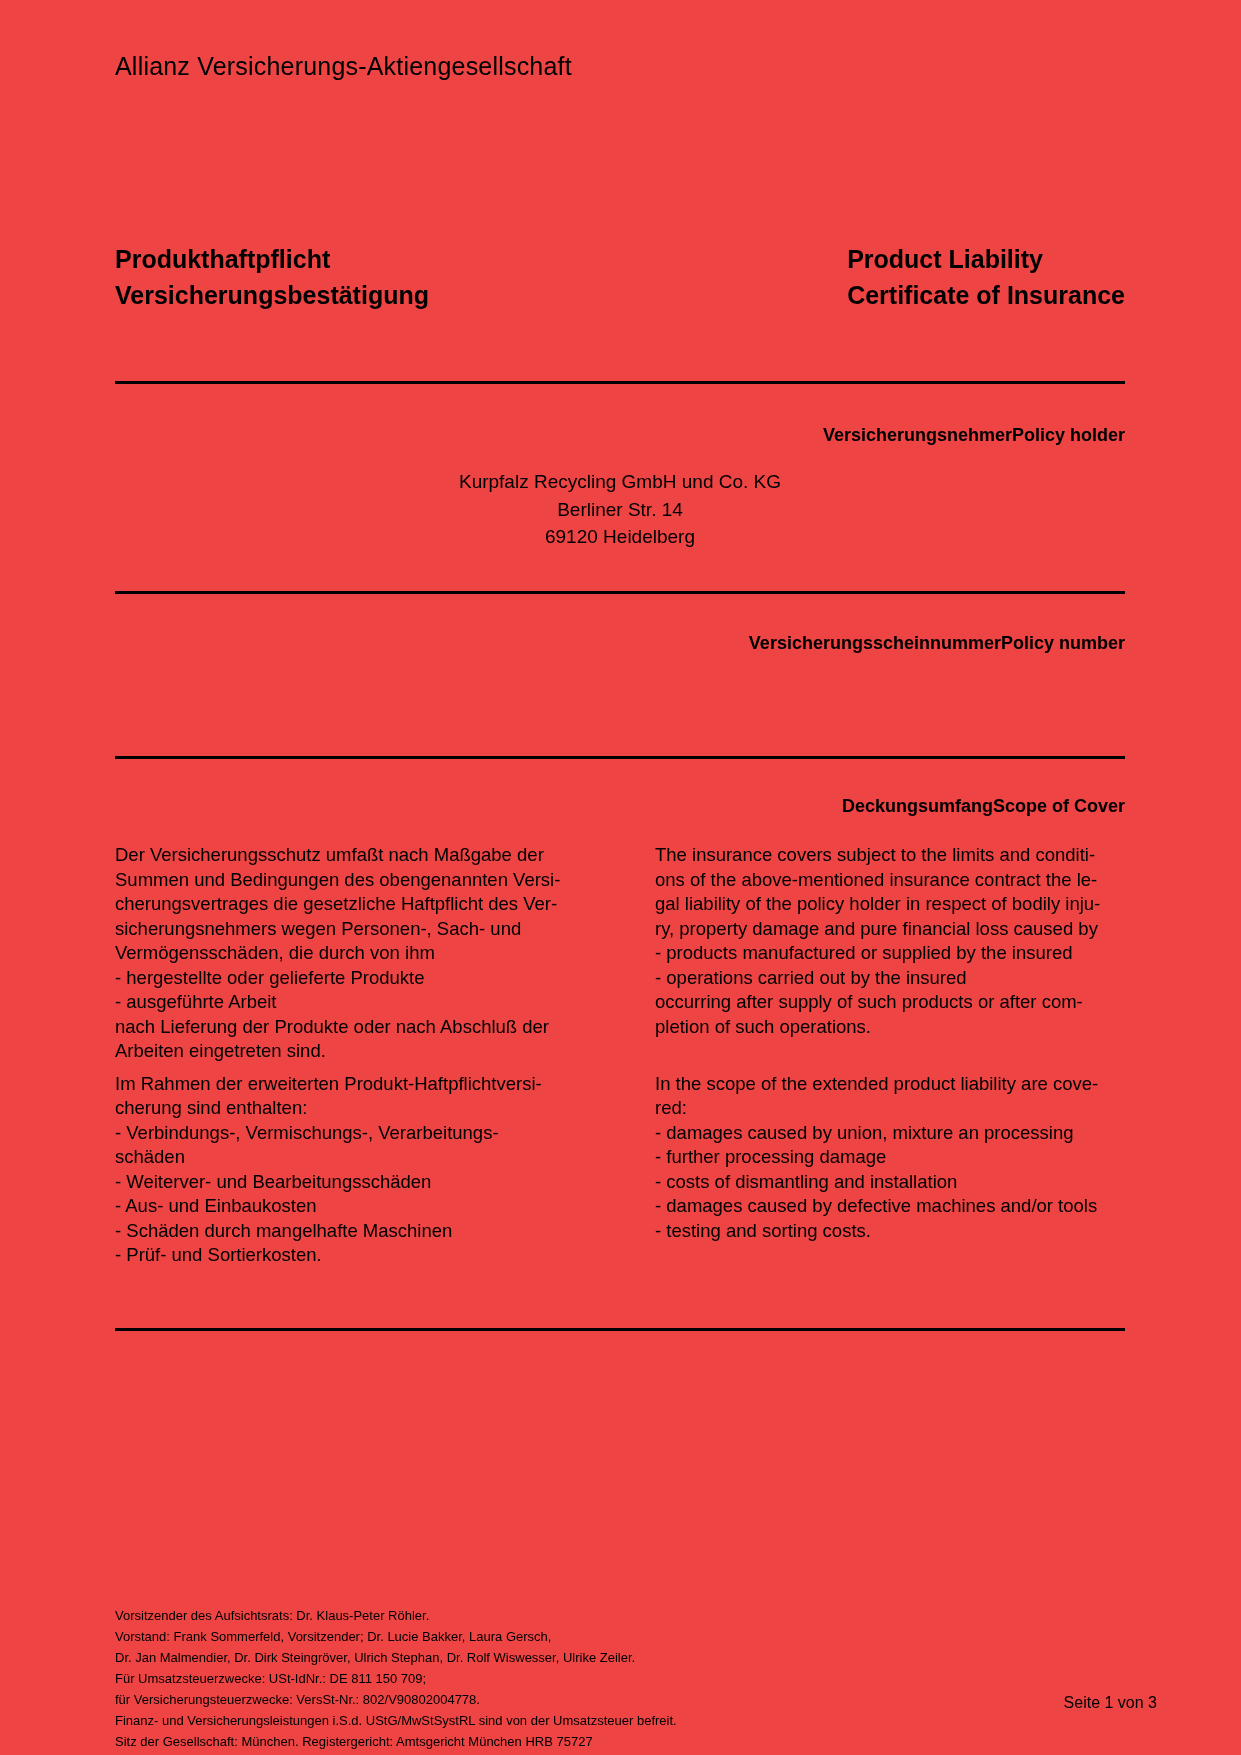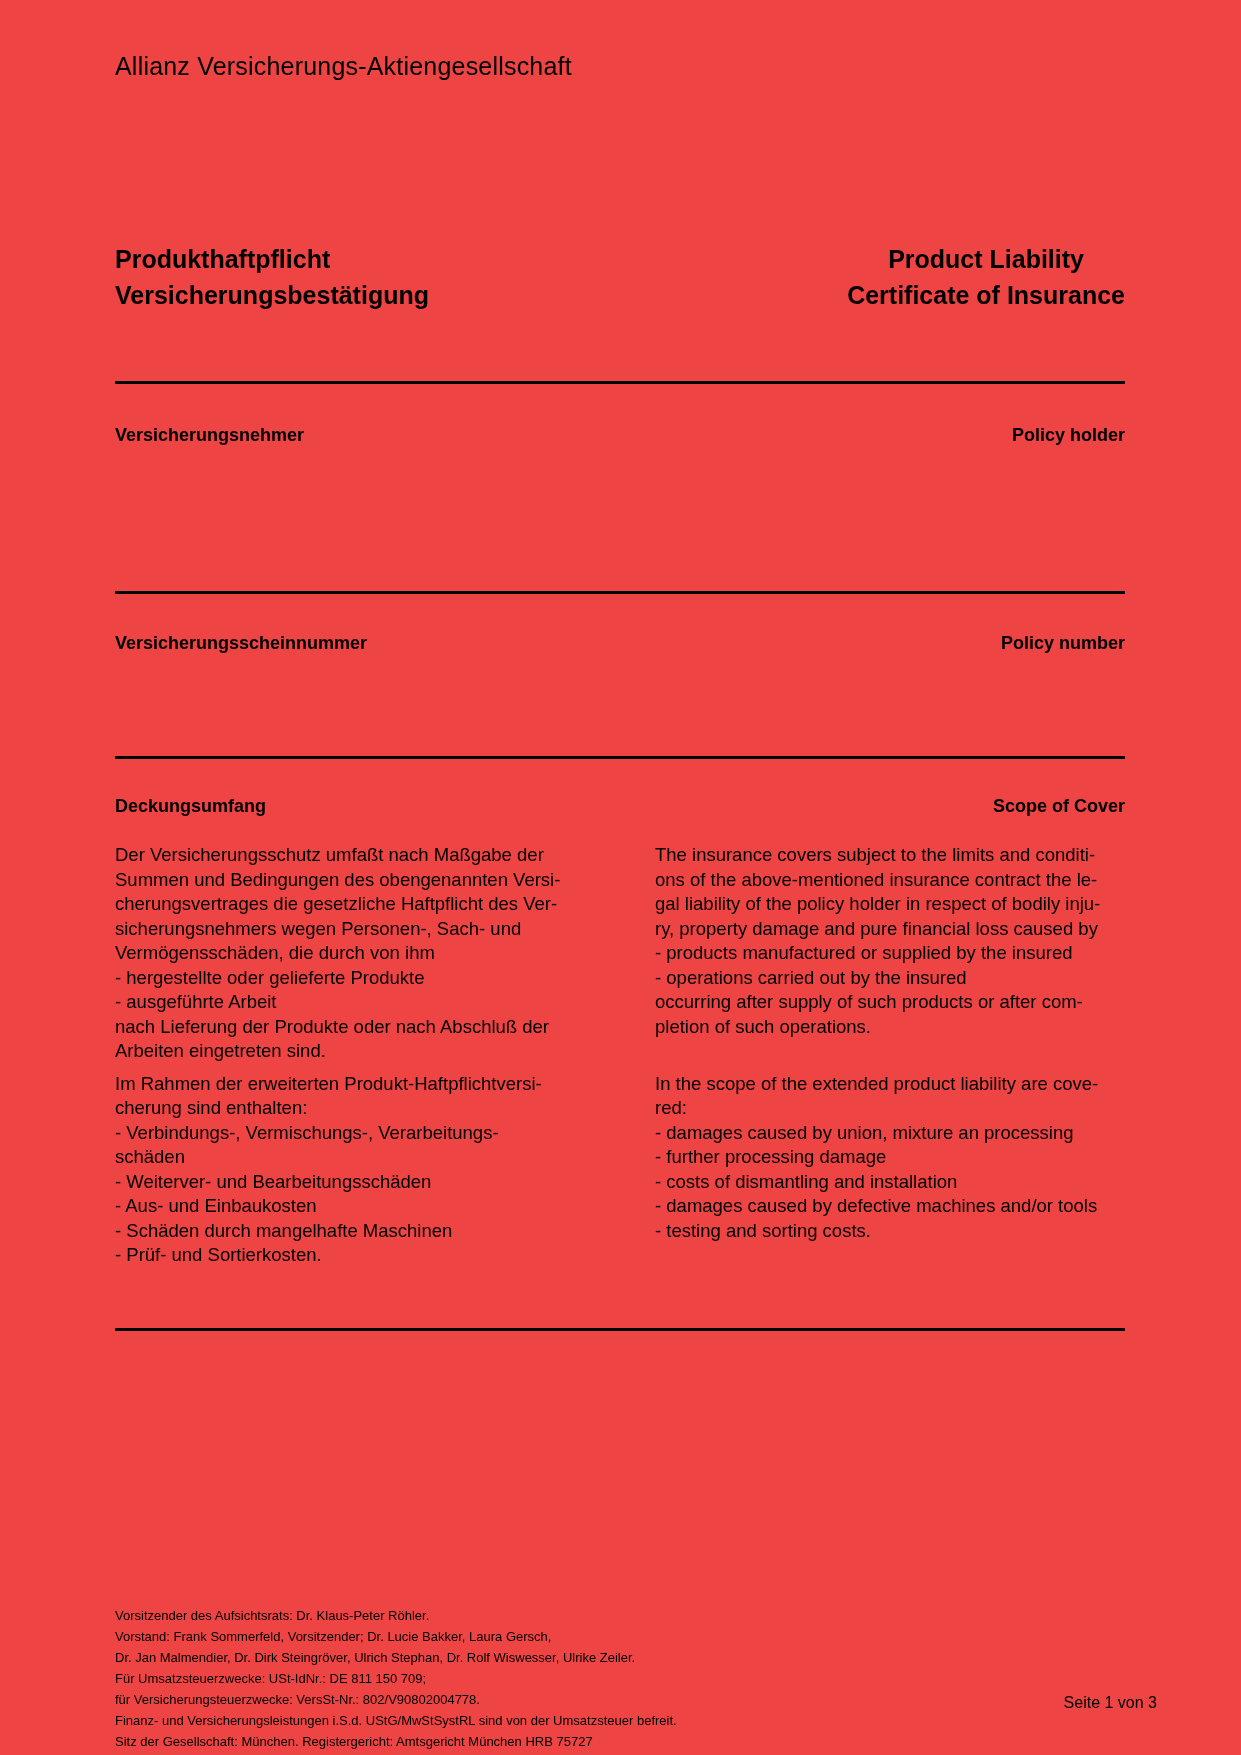--- a/index.html
+++ b/index.html
@@ -18,34 +18,34 @@
   .letterhead {
     position: absolute; left: 115px; top: 52px;
     font-size: 25px; letter-spacing: 0.2px;
   }
 
   .title-row {
     position: absolute; left: 115px; top: 241px; width: 1010px;
     display: flex; justify-content: space-between;
     font-size: 25px; font-weight: bold; line-height: 36px;
   }
-  .title-row .en { text-align: center; }
+  .title-row .en { text-align: left; }
 
   .rule {
     position: absolute; left: 115px; width: 1010px; height: 0;
     border: none; border-top: 3px solid #000; margin: 0;
   }
   .rule.r1 { top: 381px; }
   .rule.r2 { top: 591px; }
   .rule.r3 { top: 756px; }
   .rule.r4 { top: 1328px; }
 
   .label-row {
     position: absolute; left: 115px; width: 1010px;
-    display: flex; justify-content: space-between;
+    display: flex; justify-content: flex-end;
     font-size: 18px; font-weight: bold;
   }
   .label-row.lr1 { top: 425px; }
   .label-row.lr2 { top: 633px; }
   .label-row.lr3 { top: 796px; }
 
   .centered-block {
     position: absolute; left: 115px; width: 1010px;
     text-align: center; font-size: 19px; line-height: 27.5px;
   }
@@ -88,20 +88,23 @@
     <div class="en prelines">Product Liability
 Certificate of Insurance</div>
   </div>
 
   <hr class="rule r1">
 
   <div class="label-row lr1">
     <span>Versicherungsnehmer</span>
     <span>Policy holder</span>
   </div>
+  <div class="centered-block address prelines">Kurpfalz Recycling GmbH und Co. KG
+Berliner Str. 14
+69120 Heidelberg</div>
 
   <hr class="rule r2">
 
   <div class="label-row lr2">
     <span>Versicherungsscheinnummer</span>
     <span>Policy number</span>
   </div>
 
   <hr class="rule r3">
 

